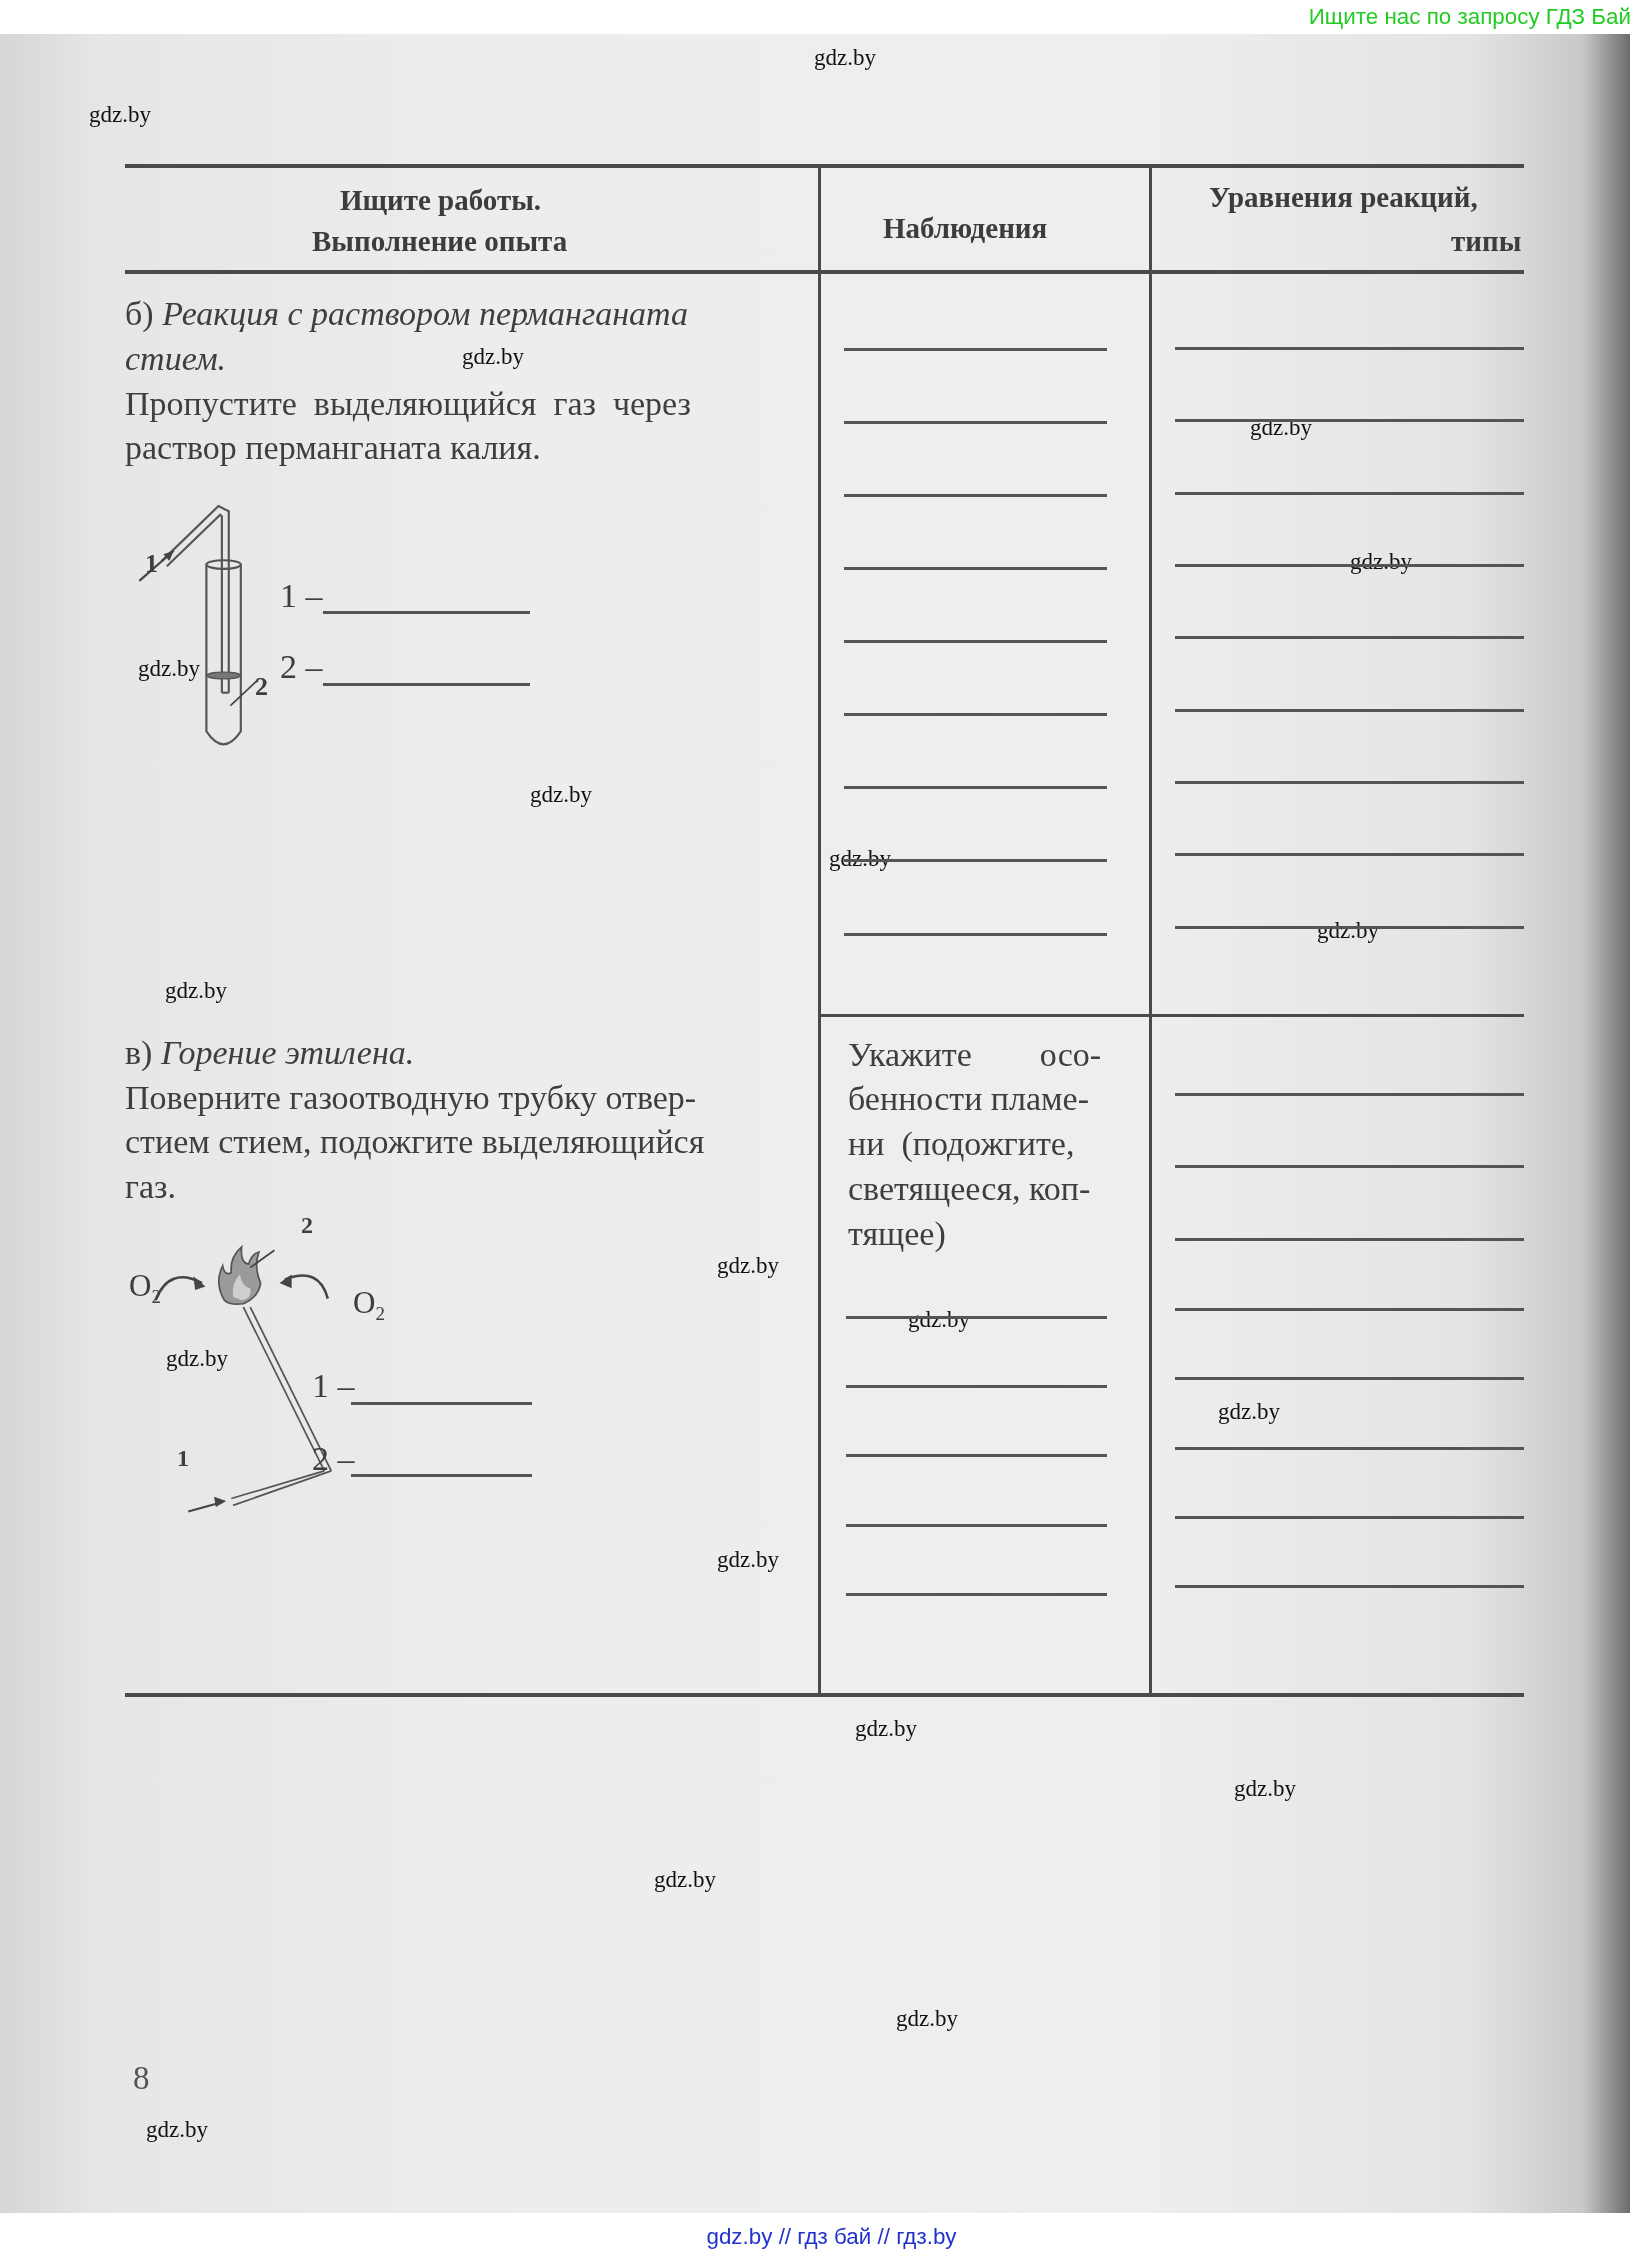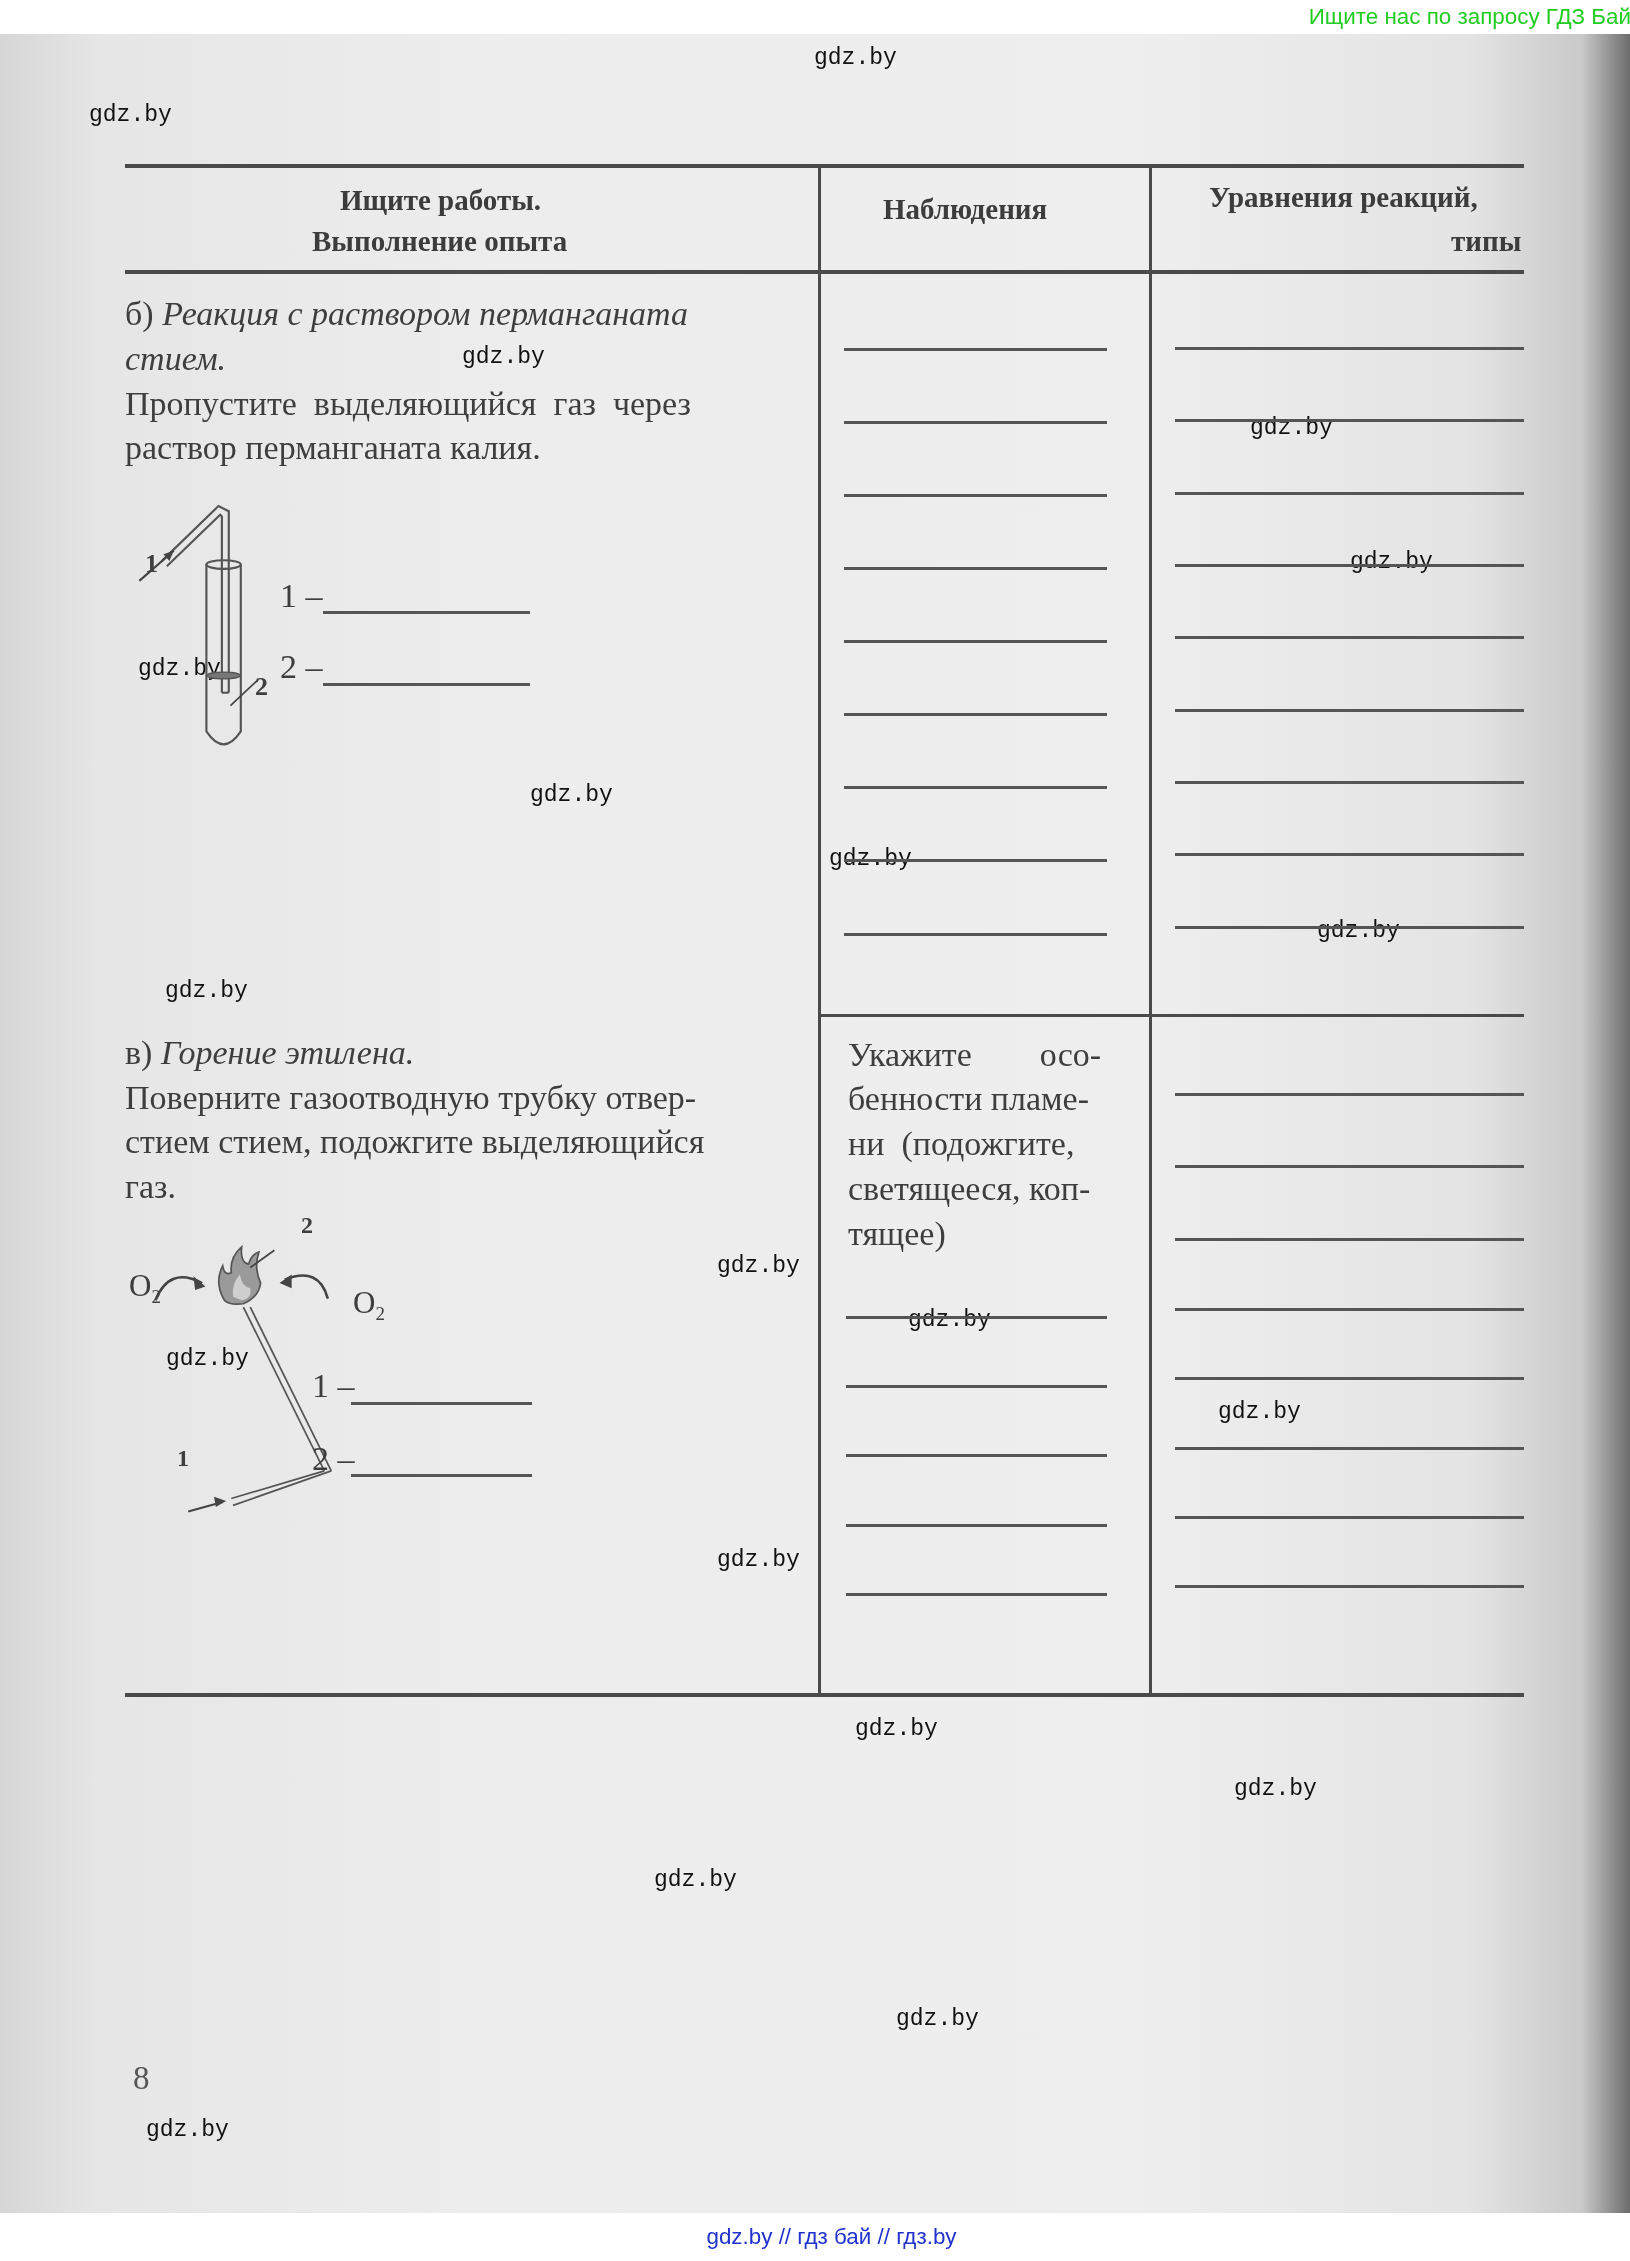--- a/index.html
+++ b/index.html
@@ -4,21 +4,21 @@
 <style>
   html, body { margin:0; padding:0; }
   body { width:1631px; height:2261px; position:relative; background:#ffffff; overflow:hidden;
          font-family:"Liberation Serif", serif; color:#3a3a3a; }
   .banner-top { position:absolute; left:0; top:0; width:1631px; height:34px; background:#fff;
          text-align:right; font-family:"Liberation Sans", sans-serif; font-size:22.4px; color:#22cc22; line-height:34px; }
   .page { position:absolute; left:0; top:34px; width:1631px; height:2179px;
           background:linear-gradient(90deg,#d6d6d6 0%,#e6e6e6 6%,#ededed 30%,#eeeeee 70%,#e4e4e4 90%,#c9c9c9 97%,#8a8a8a 99%,#6a6a6a 100%); }
   .banner-bottom { position:absolute; left:0; top:2213px; width:1631px; height:48px; background:#fff;
          text-align:center; font-family:"Liberation Sans", sans-serif; font-size:22.4px; color:#2233cc; line-height:48px;padding-left:16px; }
-  .wm { position:absolute; font-family:Liberation Mono, monospace; font-size:23px; color:#111; white-space:nowrap; }
+  .wm { position:absolute; font-family:Liberation Serif, serif; font-size:23px; color:#111; white-space:nowrap; }
   .hline { position:absolute; height:4.3px; background:#4a4a4a; }
   .vline { position:absolute; width:3.4px; background:#4a4a4a; }
   .fill { position:absolute; height:2.6px; background:#555; }
   .hdr { position:absolute; font-weight:bold; font-size:29px; color:#3c3c3c; }
   .txt { position:absolute; font-size:34px; line-height:45px; color:#3e3e3e; }
   .txt i { }
   .label { position:absolute; font-size:34px; color:#3e3e3e; }
   .pagenum { position:absolute; font-size:33px; color:#555; }
   svg { position:absolute; overflow:visible; }
 </style>
@@ -53,21 +53,21 @@
 <div>
   <div class="hline" style="left:125px;top:164px;width:1399px"></div>
   <div class="hline" style="left:125px;top:270px;width:1399px"></div>
   <div class="vline" style="left:818px;top:165px;height:1531px"></div>
   <div class="vline" style="left:1149px;top:165px;height:1531px"></div>
   <div class="hline" style="left:820px;top:1014px;width:704px;height:3.4px"></div>
   <div class="hline" style="left:125px;top:1693px;width:1399px"></div>
 
   <div class="hdr" style="left:340px;top:184px">Ищите работы.</div>
   <div class="hdr" style="left:312px;top:225px">Выполнение опыта</div>
-  <div class="hdr" style="left:883px;top:193px">Наблюдения</div>
+  <div class="hdr" style="left:883px;top:212px">Наблюдения</div>
   <div class="hdr" style="left:1209px;top:181px">Уравнения реакций,</div>
   <div class="hdr" style="left:1451px;top:225px">типы</div>
 
   <div class="txt" style="left:125px;top:291px">
     <span>б)</span>
     <i>Реакция с раствором перманганата</i>
   </div>
   <div class="txt" style="left:125px;top:336px">
     <i>стием.</i>
   </div>

